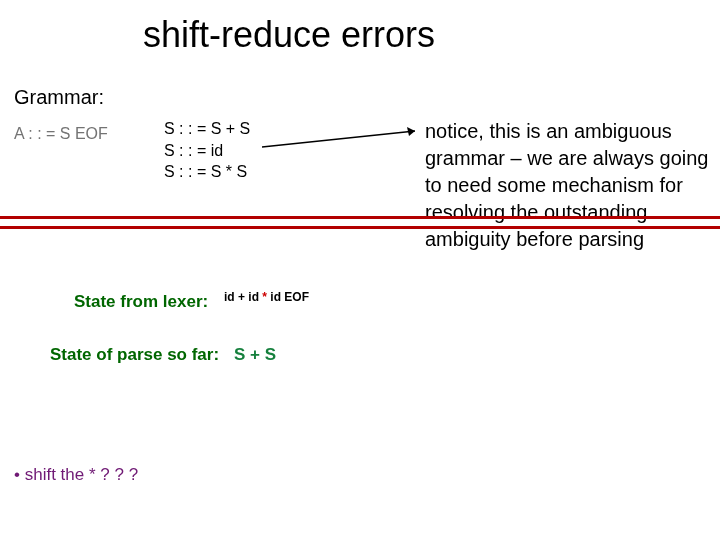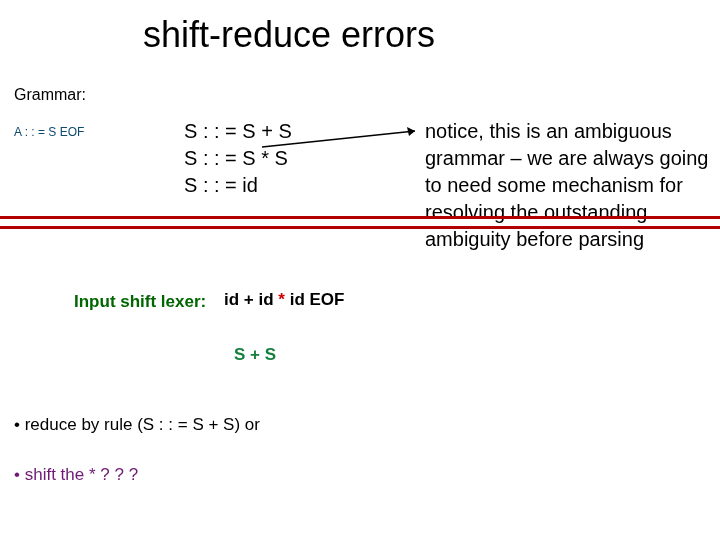--- a/index.html
+++ b/index.html
@@ -21,35 +21,35 @@
     text-align: center;
     font-size: 36px;
     color: #000;
     padding-top: 14px;
     font-weight: 400;
   }
   .grammar-label {
     position: absolute;
     left: 14px;
     top: 86px;
-    font-size: 16px;
+    font-size: 20px;
     color: #000;
   }
   .rule-a {
     position: absolute;
     left: 14px;
     top: 125px;
-    font-size: 12px;
-    color: #0c4a6e;
+    font-size: 16px;
+    color: #737373;
   }
   .rules-s {
     position: absolute;
-    left: 184px;
+    left: 164px;
     top: 118px;
-    font-size: 20px;
+    font-size: 16px;
     color: #000;
     line-height: 1.35;
   }
   .notice {
     position: absolute;
     left: 425px;
     top: 118px;
     width: 285px;
     font-size: 20px;
     color: #000;
@@ -80,21 +80,21 @@
     left: 74px;
     top: 292px;
     font-size: 17px;
     font-weight: bold;
     color: #006600;
   }
   .lexer-value {
     position: absolute;
     left: 224px;
     top: 290px;
-    font-size: 17px;
+    font-size: 12px;
     font-weight: bold;
     color: #000;
   }
   .lexer-hilite {
     position: absolute;
     left: 290px;
     top: 290px;
     width: 80px;
     height: 22px;
     background: #d6e2f0;
@@ -138,40 +138,40 @@
 <div class="slide">
 
   <div class="title">shift-reduce errors</div>
 
   <div class="grammar-label">Grammar:</div>
 
   <div class="rule-a">A : : = S EOF</div>
 
   <div class="rules-s">
     <div>S : : = S + S</div>
+    <div>S : : = id</div>
     <div>S : : = S * S</div>
-    <div>S : : = id</div>
   </div>
 
   <div class="arrow-wrap">
     <svg viewBox="0 0 170 30">
       <line x1="2" y1="22" x2="155" y2="6" stroke="#000" stroke-width="1.4"></line>
       <polygon points="155,6 147,2 149,11" fill="#000"></polygon>
     </svg>
   </div>
 
   <div class="notice">notice, this is an ambiguous grammar – we are always going to need some mechanism for resolving the outstanding ambiguity before parsing</div>
 
   <div class="hr-top"></div>
   <div class="hr-bot"></div>
 
   <div class="lexer-hilite"></div>
-  <div class="lexer-label">Input shift lexer:</div>
+  <div class="lexer-label">State from lexer:</div>
   <div class="lexer-value">
     <span>id + id </span><span class="red">*</span><span> id EOF</span>
   </div>
 
+  <div class="state-label">State of parse so far:</div>
   <div class="state-value">S + S</div>
 
-  <div class="bullet1">• reduce by rule (S : : = S + S) or</div>
   <div class="bullet2">• shift the * ? ? ?</div>
 
 </div>
 
 </body></html>

